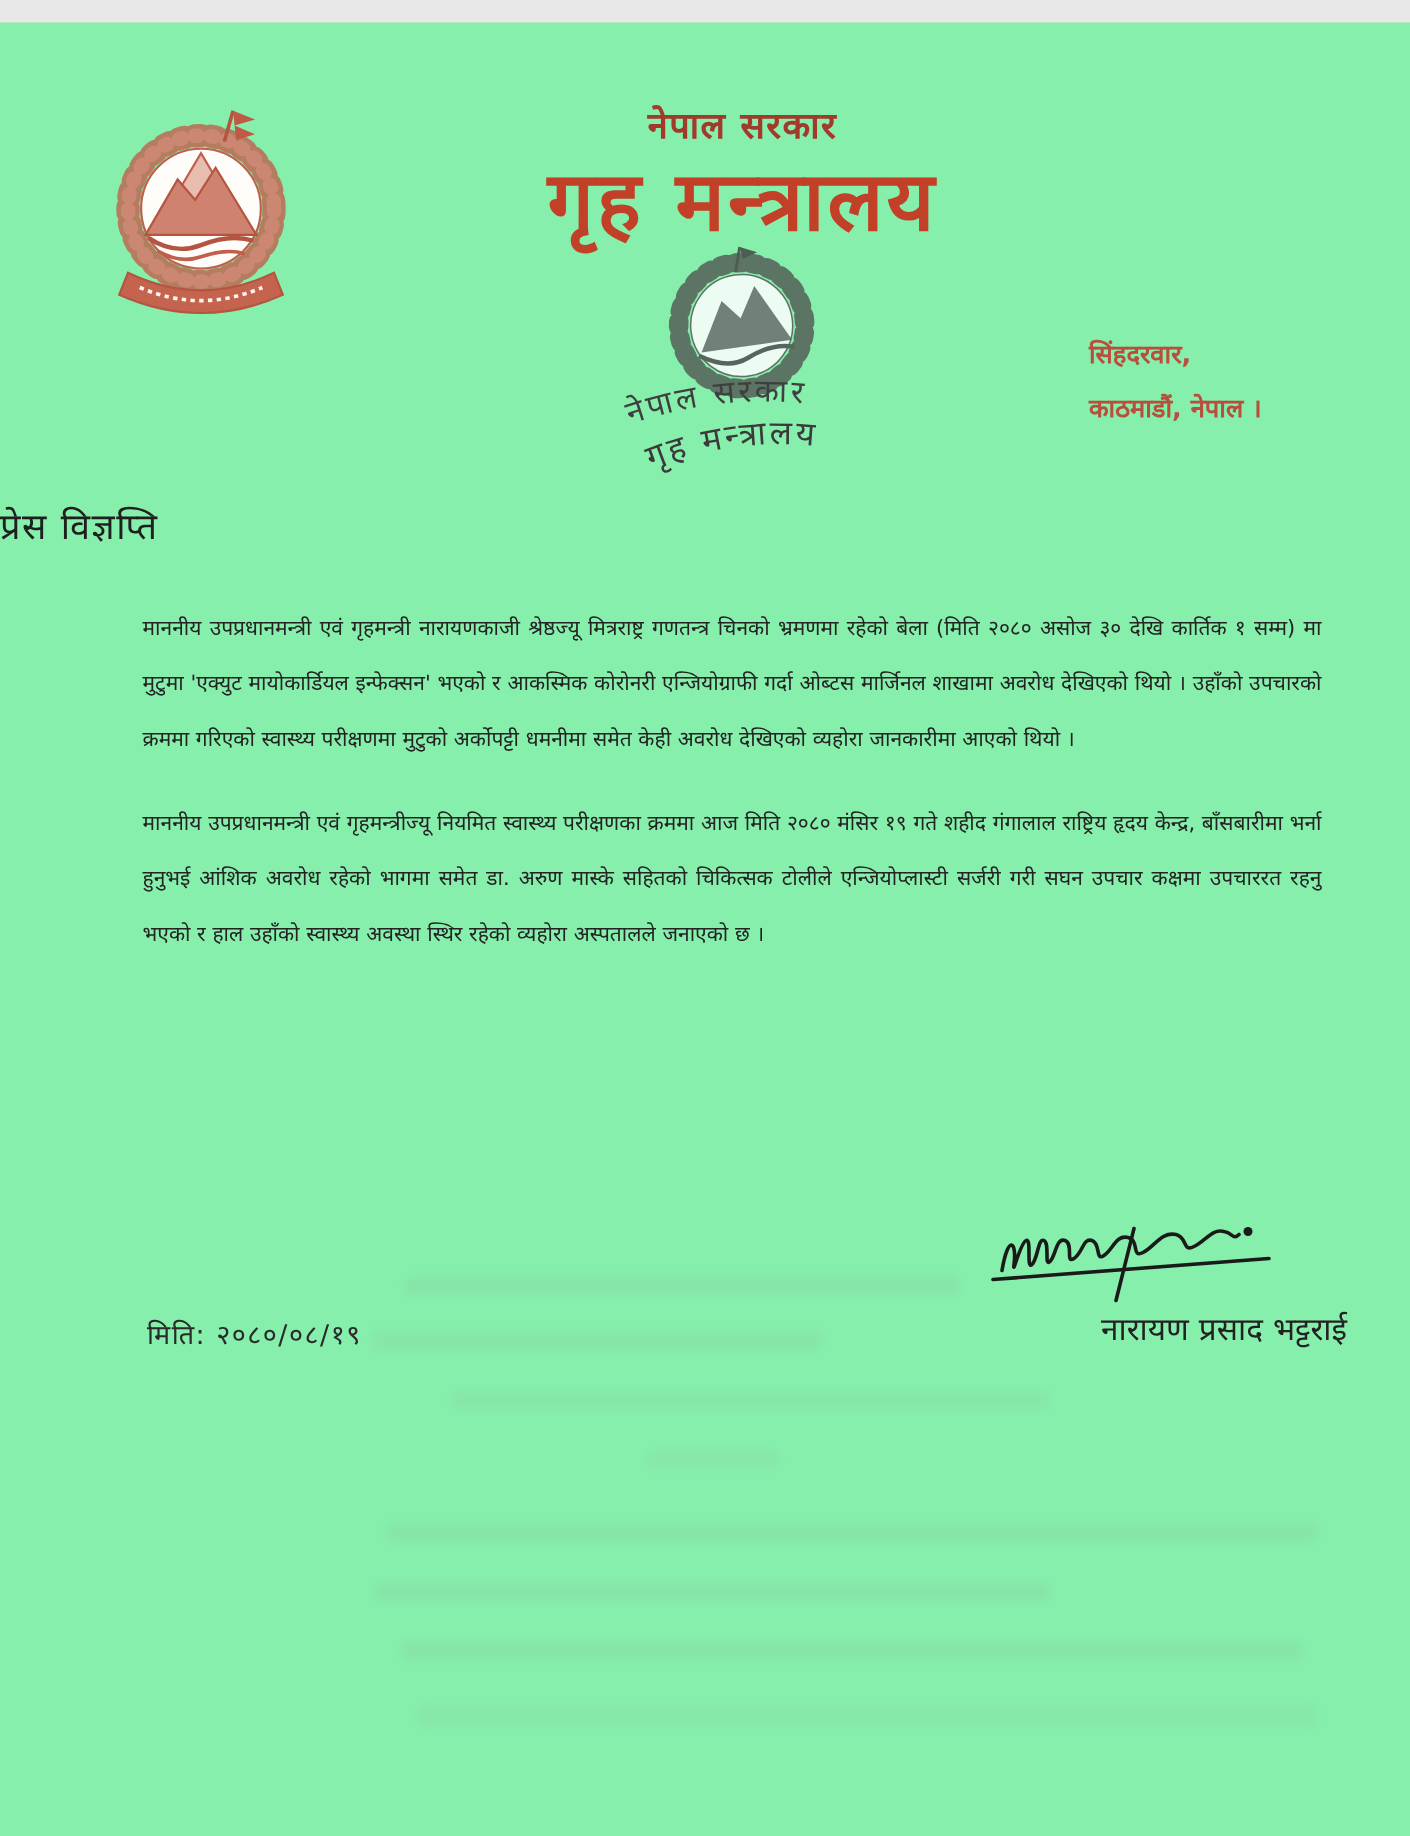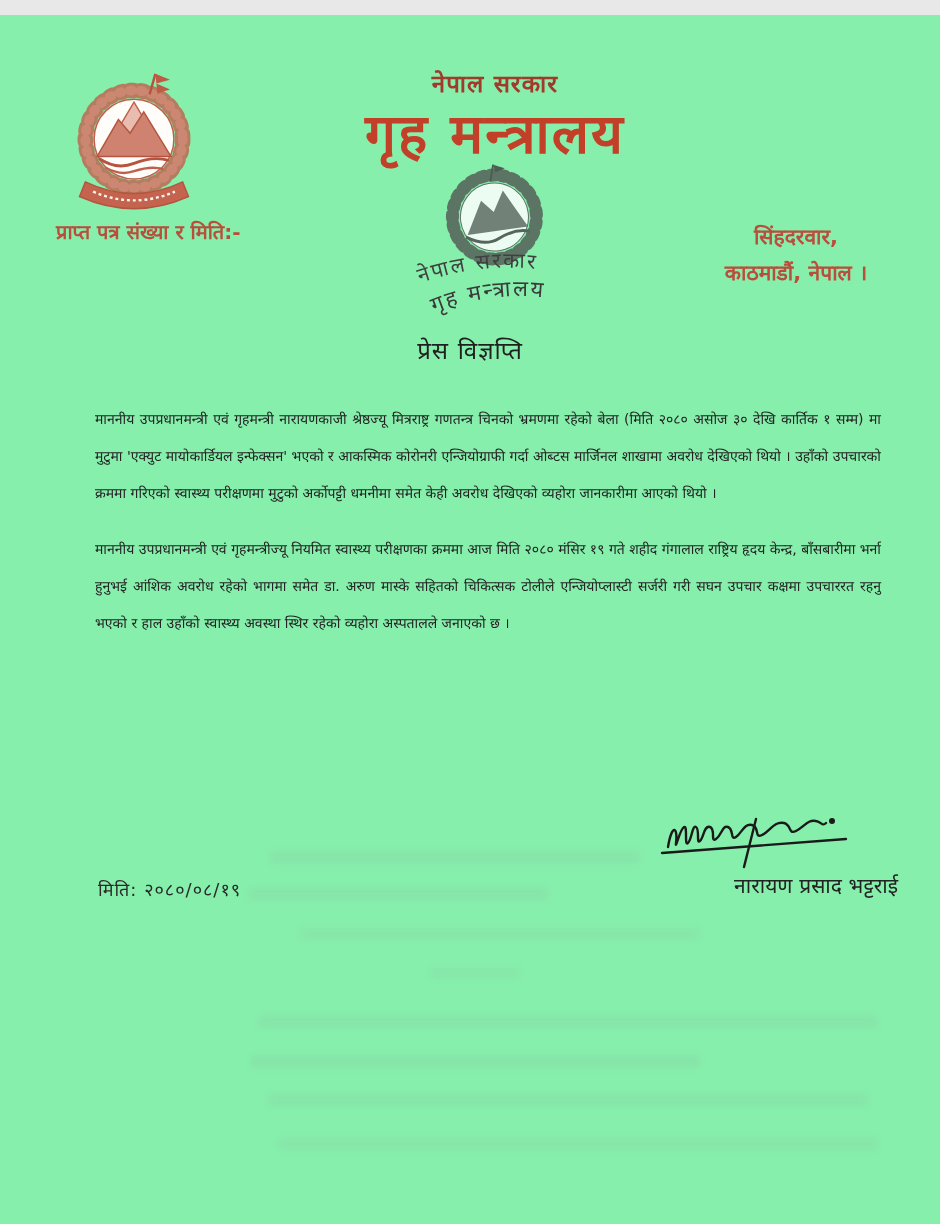--- a/index.html
+++ b/index.html
@@ -14,23 +14,23 @@
   }
   
   .letterhead{position:absolute;top:54px;left:25px;width:940px;text-align:center;}
   .gov-name{font-size:24px;font-weight:bold;color:#a23a2b;line-height:30px;letter-spacing:1px;}
   .ministry-name{font-size:55px;font-weight:bold;color:#c24028;line-height:58px;margin-top:6px;letter-spacing:2px;}
   .emblem-red{position:absolute;left:56px;top:54px;width:156px;height:146px;}
   .stamp{position:absolute;left:390px;top:146px;width:210px;height:168px;}
   
   .ref-block{position:absolute;left:56px;top:204px;font-size:20px;font-weight:600;color:#b94e3c;}
   .ref-line{line-height:26px;margin-bottom:12px;}
-  .address-block{position:absolute;left:698px;top:204px;width:196px;text-align:center;font-size:21px;font-weight:600;color:#b94e3c;line-height:36px;}
+  .address-block{position:absolute;left:726px;top:204px;width:196px;font-size:17px;font-weight:600;color:#b94e3c;line-height:36px;}
   
-  .press-title{position:absolute;top:318px;left:0;width:940px;text-align:center;font-size:24px;color:#1f1f1f;letter-spacing:1px;}
+  .press-title{position:absolute;top:318px;left:0;width:940px;font-size:24px;color:#1f1f1f;letter-spacing:1px;}
   
   .body-text{position:absolute;left:95px;top:386px;width:786px;font-size:14px;line-height:37px;text-align:justify;color:#232323;}
   .body-text p{margin:0 0 19px 0;}
   
   .date-line{position:absolute;left:98px;top:862px;font-size:18px;color:#2a2a2a;letter-spacing:1px;}
   .signature-block{position:absolute;left:632px;top:796px;width:266px;text-align:right;}
   .signature-svg{width:210px;height:58px;display:block;margin:0 auto;}
   .signatory-name{font-size:21px;color:#222;line-height:34px;}
   .signatory-title{font-size:21px;color:#222;line-height:34px;}
   
@@ -76,21 +76,20 @@
     <path id="stArc2" d="M44,152 Q108,126 178,140" fill="none"></path>
     <text font-size="21" fill="#3f3f3f" letter-spacing="2" font-family="DejaVu Sans, sans-serif">
       <textPath href="#stArc1">नेपाल सरकार</textPath>
     </text>
     <text font-size="22" fill="#3a3a3a" letter-spacing="2" font-family="DejaVu Sans, sans-serif">
       <textPath href="#stArc2">गृह मन्त्रालय</textPath>
     </text>
   </svg>
 
   <div class="ref-block">
-    <div class="ref-line">प्राप्त पत्र संख्या र मिति:-</div>
   </div>
 
   <div class="address-block">
     <div>सिंहदरवार,</div>
     <div>काठमाडौं, नेपाल ।</div>
   </div>
 
   <div class="press-title">प्रेस विज्ञप्ति</div>
 
   <div class="body-text">

